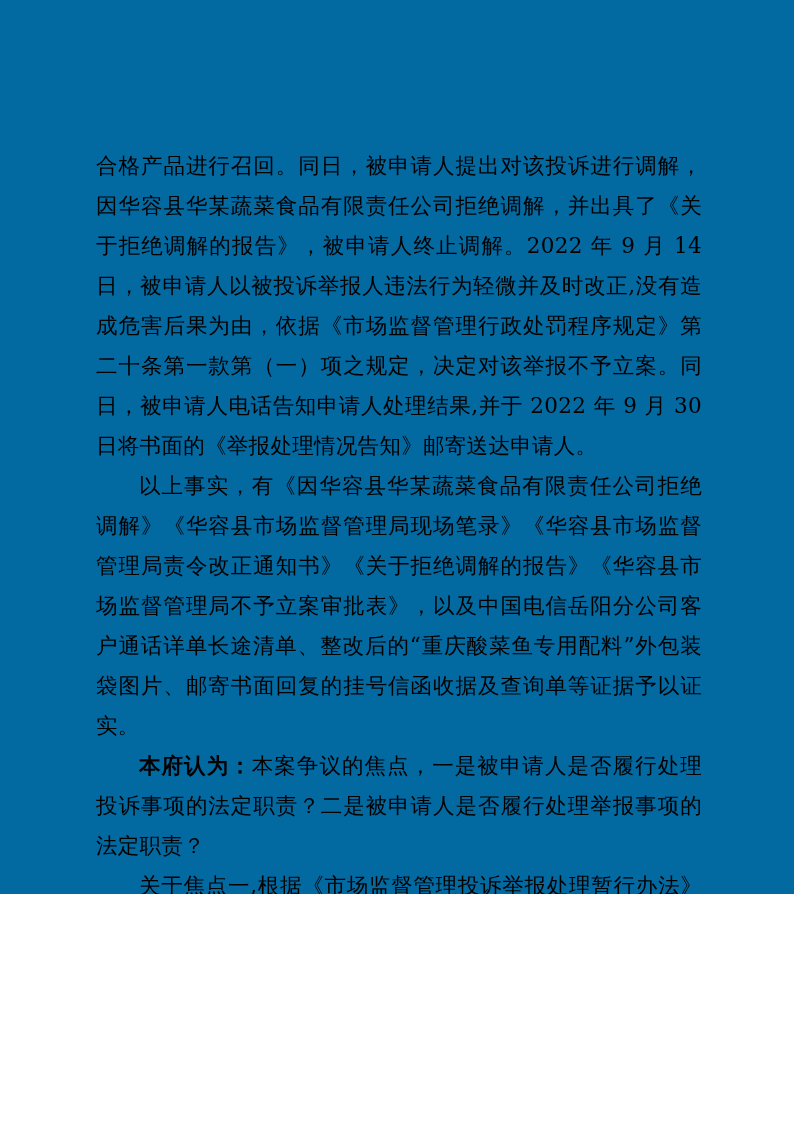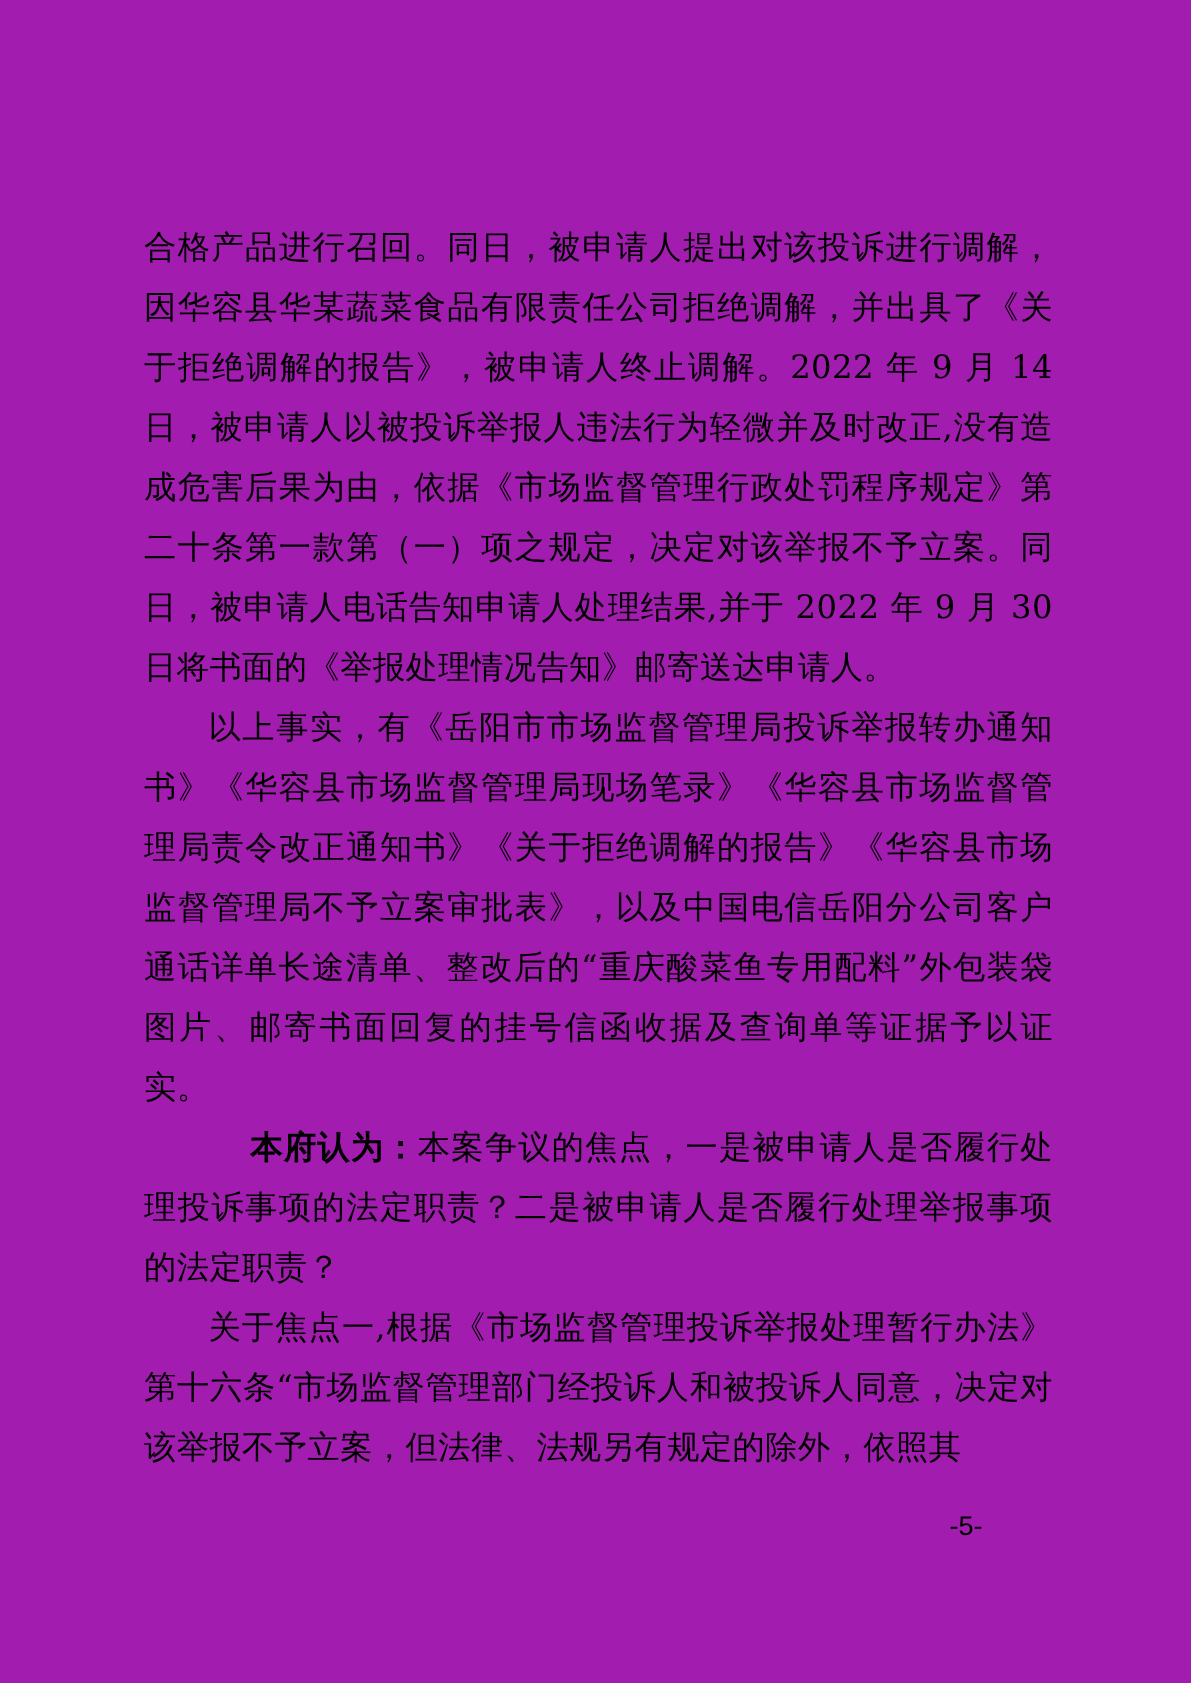--- a/index.html
+++ b/index.html
@@ -3,22 +3,22 @@
 <meta charset="utf-8">
 <style>
   html, body {
     margin: 0;
     padding: 0;
     background: #ffffff;
   }
   .page {
     position: relative;
     width: 794px;
-    height: 1122px;
-    background: #a21caf;
+    height: 894px;
+    background: #0369a1;
     overflow: hidden;
     font-family: "DejaVu Serif", "Liberation Serif", serif;
     color: #000000;
   }
   .content {
     position: absolute;
     top: 146px;
     left: 96px;
     width: 606px;
     font-size: 21.5px;
@@ -30,36 +30,35 @@
     margin: 0;
     padding: 0;
     text-indent: 2em;
     font-weight: normal;
   }
   .para.no-indent {
     text-indent: 0;
   }
   .bold-lead {
     font-weight: bold;
-    margin-left: 28px;
   }
   .footer {
     position: absolute;
     top: 1005px;
     left: 633px;
     font-family: "Liberation Sans", "DejaVu Sans", sans-serif;
     font-size: 18px;
     line-height: 24px;
     color: #000000;
   }
 </style>
 </head>
 <body>
 
 <div class="page">
   <div class="content">
     <p class="para no-indent">合格产品进行召回。同日，被申请人提出对该投诉进行调解，因华容县华某蔬菜食品有限责任公司拒绝调解，并出具了《关于拒绝调解的报告》，被申请人终止调解。2022 年 9 月 14 日，被申请人以被投诉举报人违法行为轻微并及时改正,没有造成危害后果为由，依据《市场监督管理行政处罚程序规定》第二十条第一款第（一）项之规定，决定对该举报不予立案。同日，被申请人电话告知申请人处理结果,并于 2022 年 9 月 30 日将书面的《举报处理情况告知》邮寄送达申请人。</p>
-    <p class="para">以上事实，有《岳阳市市场监督管理局投诉举报转办通知书》《华容县市场监督管理局现场笔录》《华容县市场监督管理局责令改正通知书》《关于拒绝调解的报告》《华容县市场监督管理局不予立案审批表》，以及中国电信岳阳分公司客户通话详单长途清单、整改后的“重庆酸菜鱼专用配料”外包装袋图片、邮寄书面回复的挂号信函收据及查询单等证据予以证实。</p>
+    <p class="para">以上事实，有《因华容县华某蔬菜食品有限责任公司拒绝调解》《华容县市场监督管理局现场笔录》《华容县市场监督管理局责令改正通知书》《关于拒绝调解的报告》《华容县市场监督管理局不予立案审批表》，以及中国电信岳阳分公司客户通话详单长途清单、整改后的“重庆酸菜鱼专用配料”外包装袋图片、邮寄书面回复的挂号信函收据及查询单等证据予以证实。</p>
     <p class="para"><span class="bold-lead">本府认为：</span><span>本案争议的焦点，一是被申请人是否履行处理投诉事项的法定职责？二是被申请人是否履行处理举报事项的法定职责？</span></p>
     <p class="para">关于焦点一,根据《市场监督管理投诉举报处理暂行办法》第十六条“市场监督管理部门经投诉人和被投诉人同意，决定对该举报不予立案，但法律、法规另有规定的除外，依照其</p>
   </div>
   <div class="footer">-5-</div>
 </div>
 
 </body></html>

